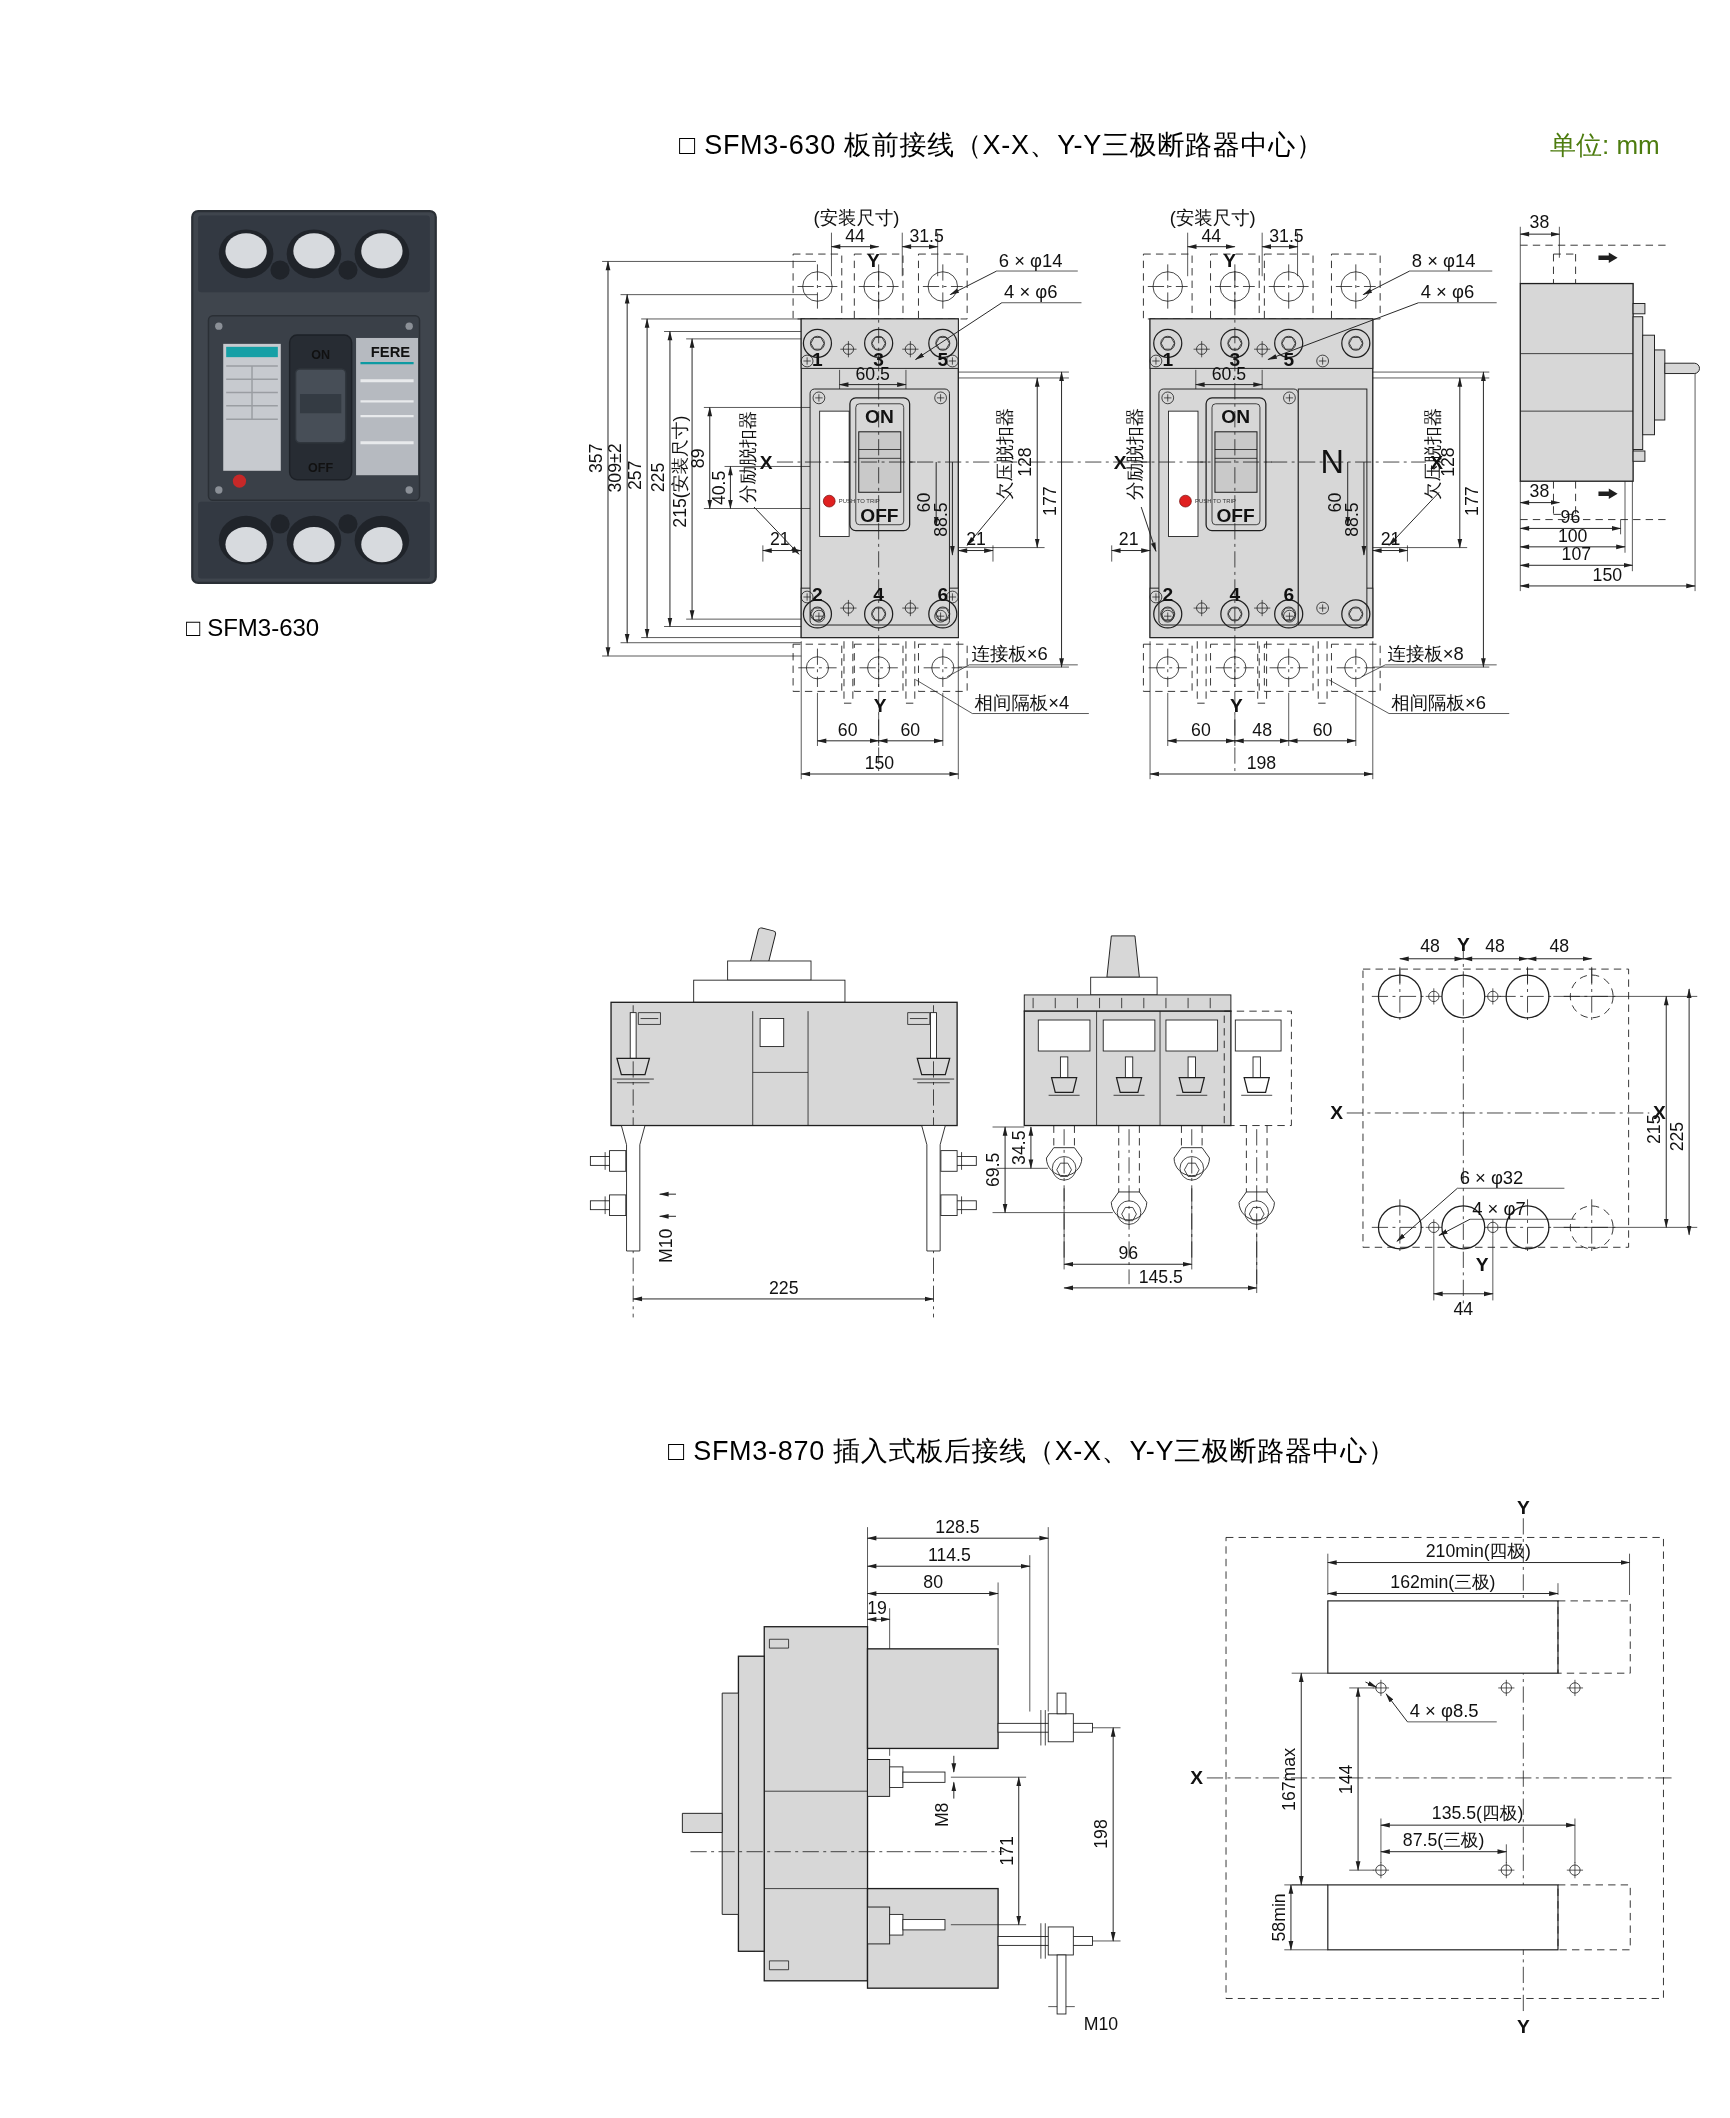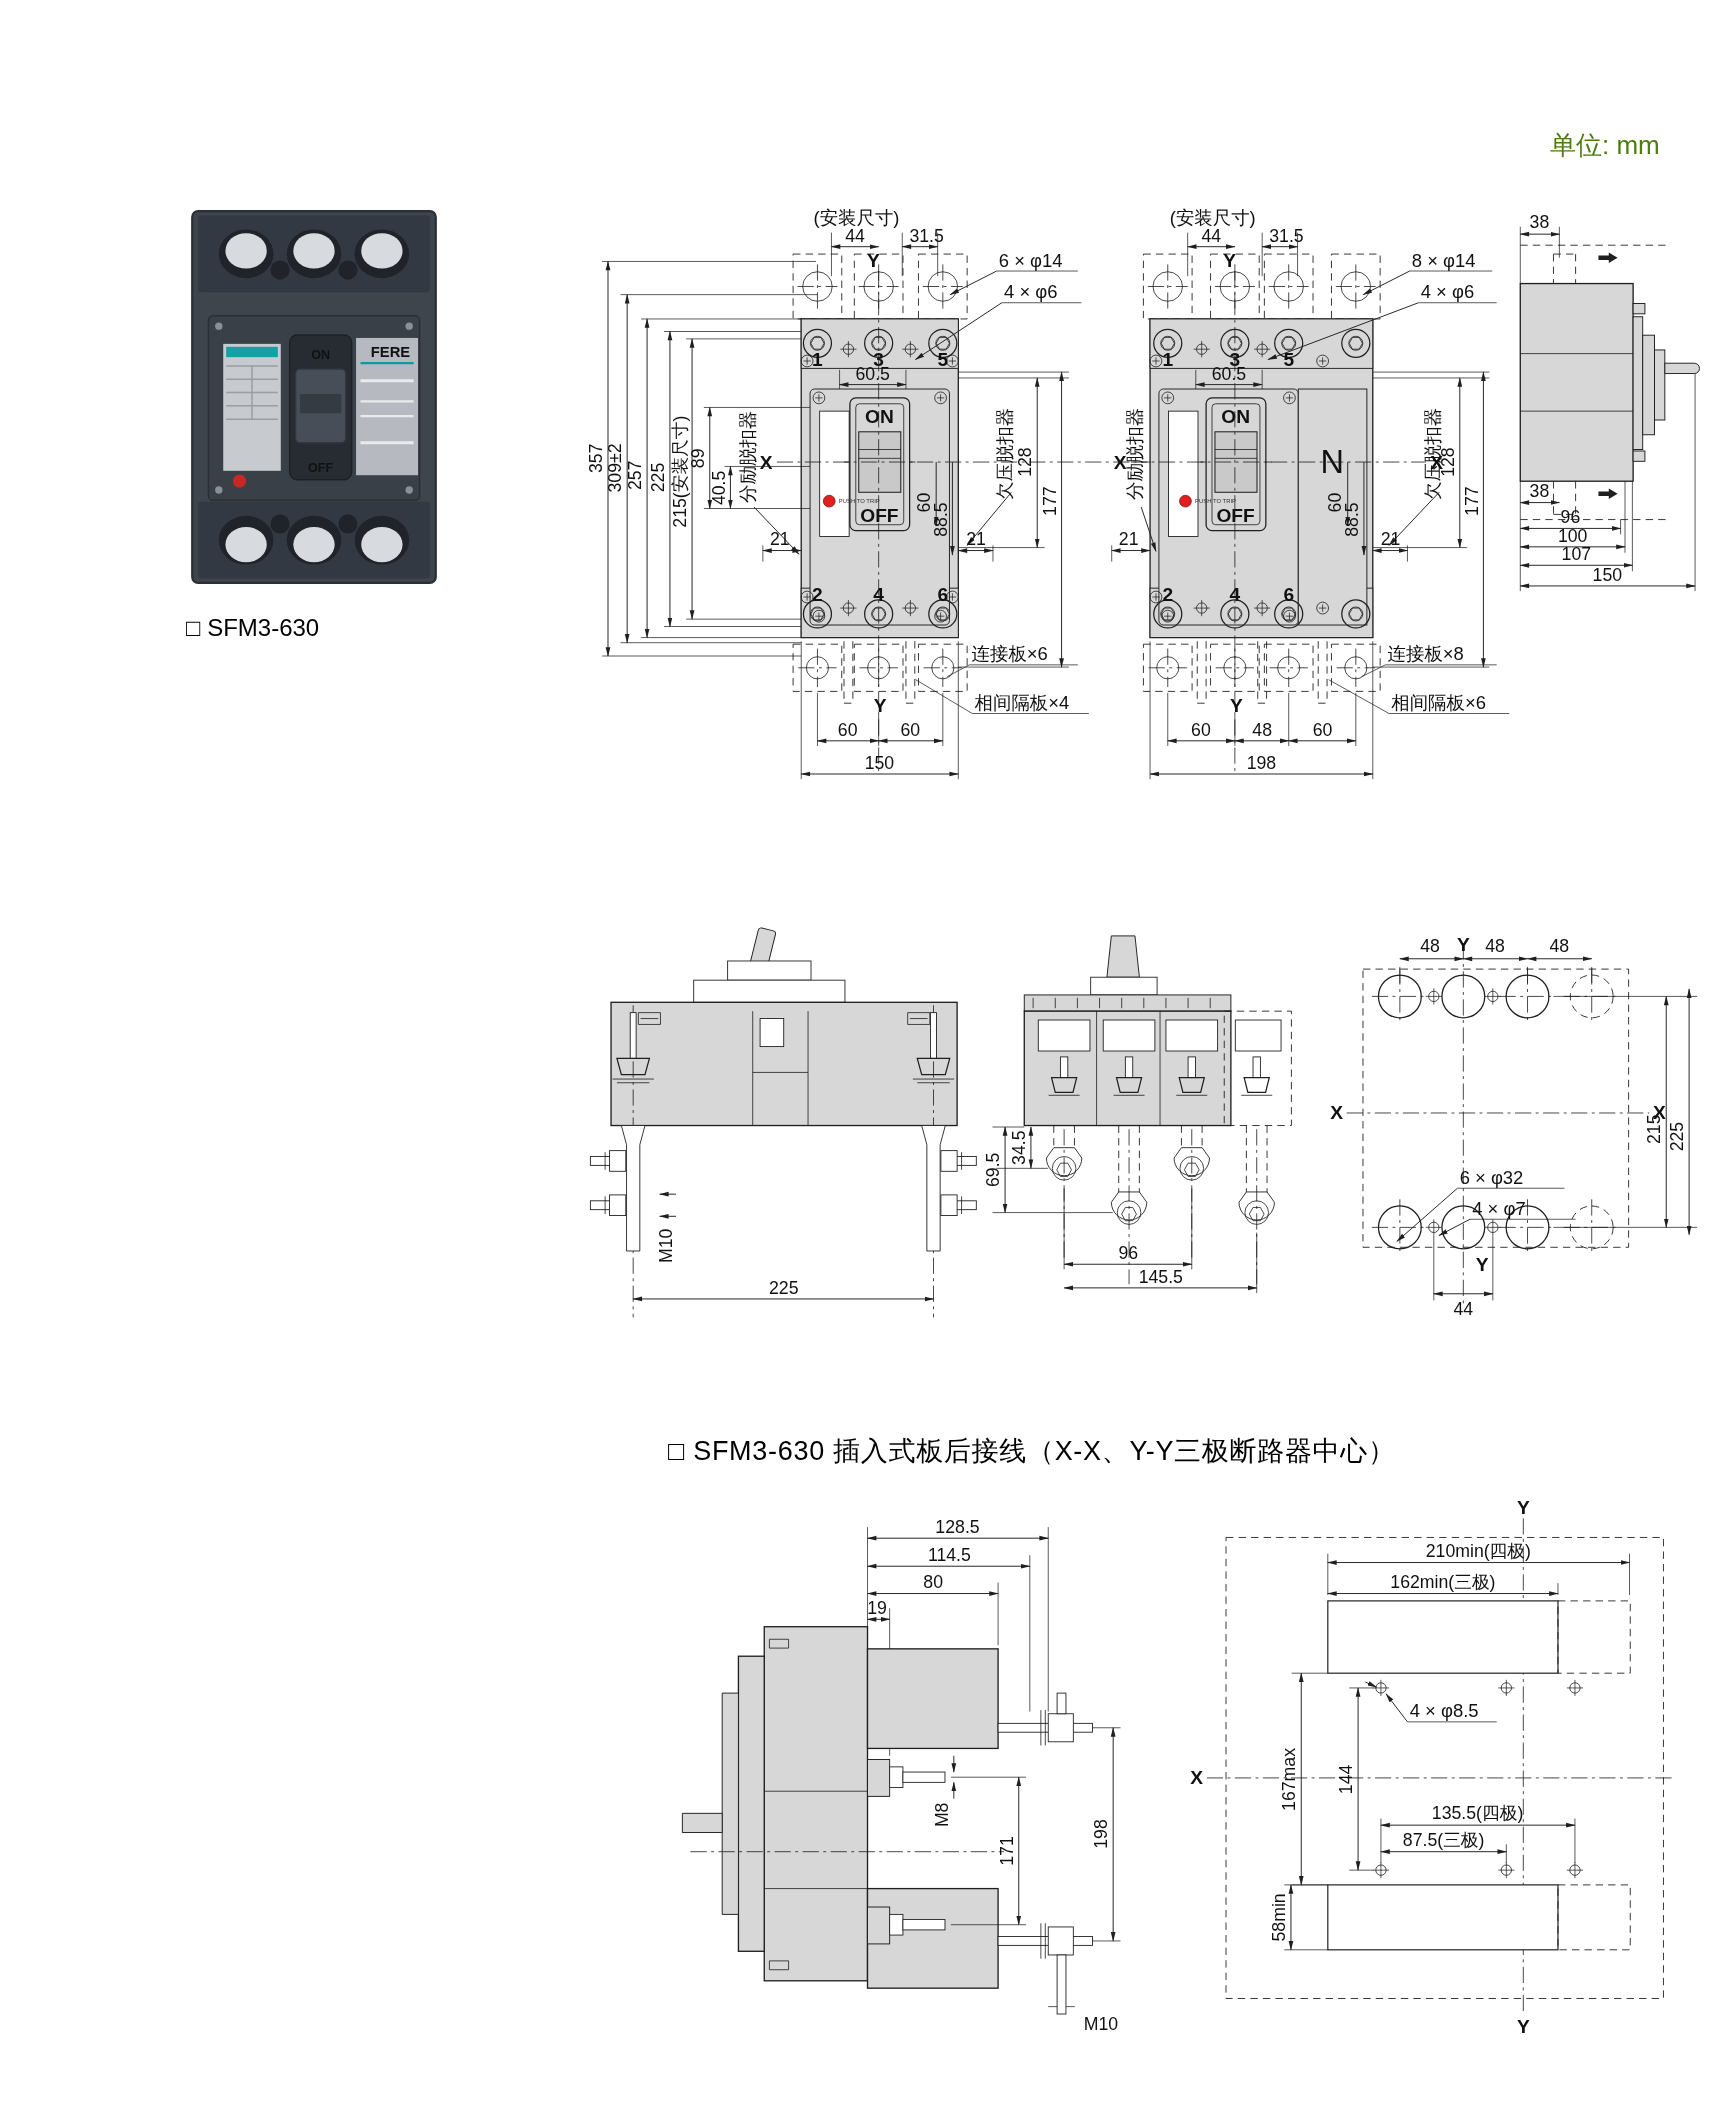--- a/index.html
+++ b/index.html
@@ -73,22 +73,23 @@
     <line x1="258" y1="352" x2="330" y2="352" stroke="#e8eaec" stroke-width="4"></line>
     <rect x="162" y="206" width="84" height="196" rx="10" fill="#272c33" stroke="#1d2127" stroke-width="2"></rect>
     <text x="204" y="238" font-size="17" font-weight="bold" fill="#4a5158" text-anchor="middle">ON</text>
     <rect x="170" y="252" width="68" height="100" rx="6" fill="#474e57" stroke="#30363d" stroke-width="2"></rect>
     <rect x="176" y="286" width="56" height="26" fill="#343b43"></rect>
     <text x="204" y="392" font-size="17" font-weight="bold" fill="#4a5158" text-anchor="middle">OFF</text>
     <circle cx="94" cy="404" r="9" fill="#c62828"></circle>
   </svg>
   <div class="caption" style="left:186px;top:614px">□ SFM3-630</div>
 
+  <div class="stitle" style="left:679px;top:127px">□ SFM3-630 板前接线（X-X、Y-Y三极断路器中心）</div>
   <div class="unit" style="left:1550px;top:128px">单位: mm</div>
-  <div class="stitle" style="left:668px;top:1433px">□ SFM3-630 插入式板后接线（X-X、Y-Y三极断路器中心）</div>
+  <div class="stitle" style="left:668px;top:1433px">□ SFM3-870 插入式板后接线（X-X、Y-Y三极断路器中心）</div>
 
   <svg style="left:561px;top:184px" width="1170" height="649" viewBox="0 0 1585 880">
     <defs>
       <marker id="aE" markerWidth="14" markerHeight="9" refX="12" refY="4" orient="auto" markerUnits="userSpaceOnUse">
           <path d="M0,0.8 L13,4 L0,7.2 Z" fill="#1f1f1f"></path>
         </marker>
       <marker id="aS" markerWidth="14" markerHeight="9" refX="1" refY="4" orient="auto" markerUnits="userSpaceOnUse">
           <path d="M13,0.8 L0,4 L13,7.2 Z" fill="#1f1f1f"></path>
         </marker>
       <g id="gT">

